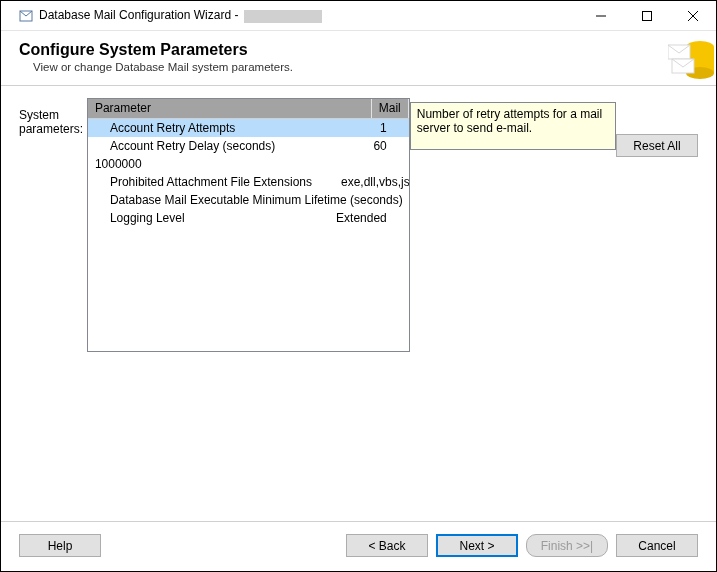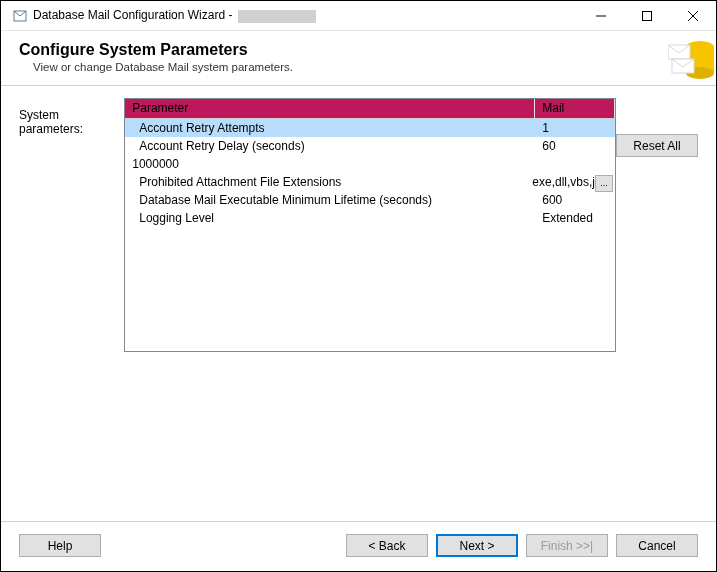--- a/index.html
+++ b/index.html
@@ -11,21 +11,21 @@
     width: 717px;
     height: 572px;
     border: 1px solid #000;
     display: flex;
     flex-direction: column;
   }
   .titlebar {
     height: 30px;
     display: flex;
     align-items: center;
-    padding: 0 0 0 12px;
+    padding: 0 0 0 18px;
     background: #fff;
     border-bottom: 1px solid #e5e5e5;
   }
   .titlebar .app-icon {
     width: 14px; height: 14px;
     margin-right: 6px;
     display: inline-flex;
   }
   .titlebar .title {
     font-size: 12px;
@@ -77,39 +77,39 @@
   }
   .grid {
     border: 1px solid #828790;
     height: 254px;
     overflow: hidden;
     background: #fff;
   }
   .grid-header {
     display: flex;
     height: 20px;
-    background: #be185d;
+    background: #a3a3a3;
     border-bottom: 1px solid #d0d0d0;
   }
   .gh-cell {
     font-size: 12px;
     padding: 2px 7px;
     color: #000;
     border-right: 1px solid #e3e3e3;
   }
   .col-param { width: 410px; }
   .col-value { flex: 1; }
   .grid-row {
     display: flex;
     height: 18px;
     align-items: center;
   }
   .grid-row .cell {
     font-size: 12px;
-    padding: 0 14px;
+    padding: 0 22px;
     white-space: nowrap;
   }
   .grid-row.selected { background: #b7dcfc; }
   .grid-row .col-value { padding-left: 7px; position: relative; }
   .ellipsis-btn {
     position: absolute;
     right: 2px; top: 0;
     width: 18px; height: 17px;
     border: 1px solid #adadad;
     background: #e1e1e1;
@@ -135,21 +135,21 @@
   .btn {
     height: 23px;
     min-width: 82px;
     font-size: 12px;
     background: #e1e1e1;
     border: 1px solid #adadad;
     padding: 0 12px;
     cursor: pointer;
   }
   .btn.default { border: 2px solid #0078d7; padding: 0 11px; }
-  .btn.disabled { color: #9b9b9b; cursor: default; }
+  .btn.disabled { color: #9b9b9b; cursor: default; border-radius: 10px; }
   .footer {
     border-top: 1px solid #d0d0d0;
     padding: 12px 18px 14px 18px;
     display: flex;
     align-items: center;
   }
   .footer .btn { min-width: 82px; }
   .footer-left { display: flex; gap: 8px; }
   .footer-right { margin-left: auto; display: flex; gap: 8px; }
 </style>
@@ -231,20 +231,21 @@
           <div class="cell col-param">Database Mail Executable Minimum Lifetime (seconds)</div>
           <div class="cell col-value">600</div>
         </div>
         <div class="grid-row">
           <div class="cell col-param">Logging Level</div>
           <div class="cell col-value">Extended</div>
         </div>
       </div>
   </div>
 
+  <div class="desc-box">Number of retry attempts for a mail server to send e-mail.</div>
 
   <div class="reset-row">
     <button class="btn">Reset All</button>
   </div>
 </div>
 
 <div class="footer">
   <div class="footer-left">
     <button class="btn">Help</button>
   </div>

